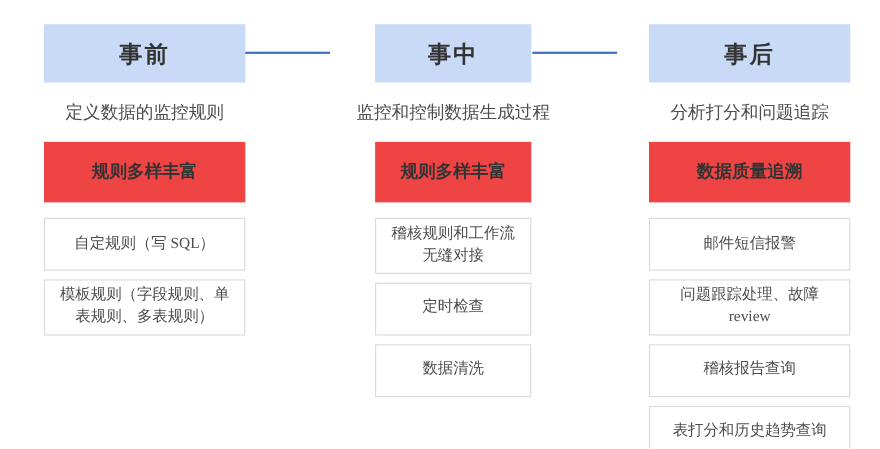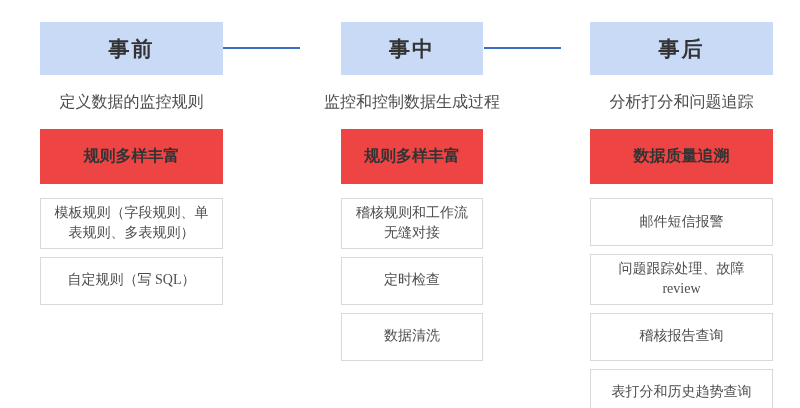--- a/index.html
+++ b/index.html
@@ -88,22 +88,22 @@
 
 <div class="canvas">
 
   <div class="connector connector-1"></div>
   <div class="connector connector-2"></div>
 
   <div class="column col-1">
     <div class="phase-header">事前</div>
     <div class="phase-subtitle">定义数据的监控规则</div>
     <div class="section-header">规则多样丰富</div>
+    <div class="item-box">自定规则（写 SQL）</div>
     <div class="item-box">模板规则（字段规则、单表规则、多表规则）</div>
-    <div class="item-box">自定规则（写 SQL）</div>
   </div>
 
   <div class="column col-2">
     <div class="phase-header">事中</div>
     <div class="phase-subtitle">监控和控制数据生成过程</div>
     <div class="section-header">规则多样丰富</div>
     <div class="item-box">稽核规则和工作流无缝对接</div>
     <div class="item-box">定时检查</div>
     <div class="item-box">数据清洗</div>
   </div>

